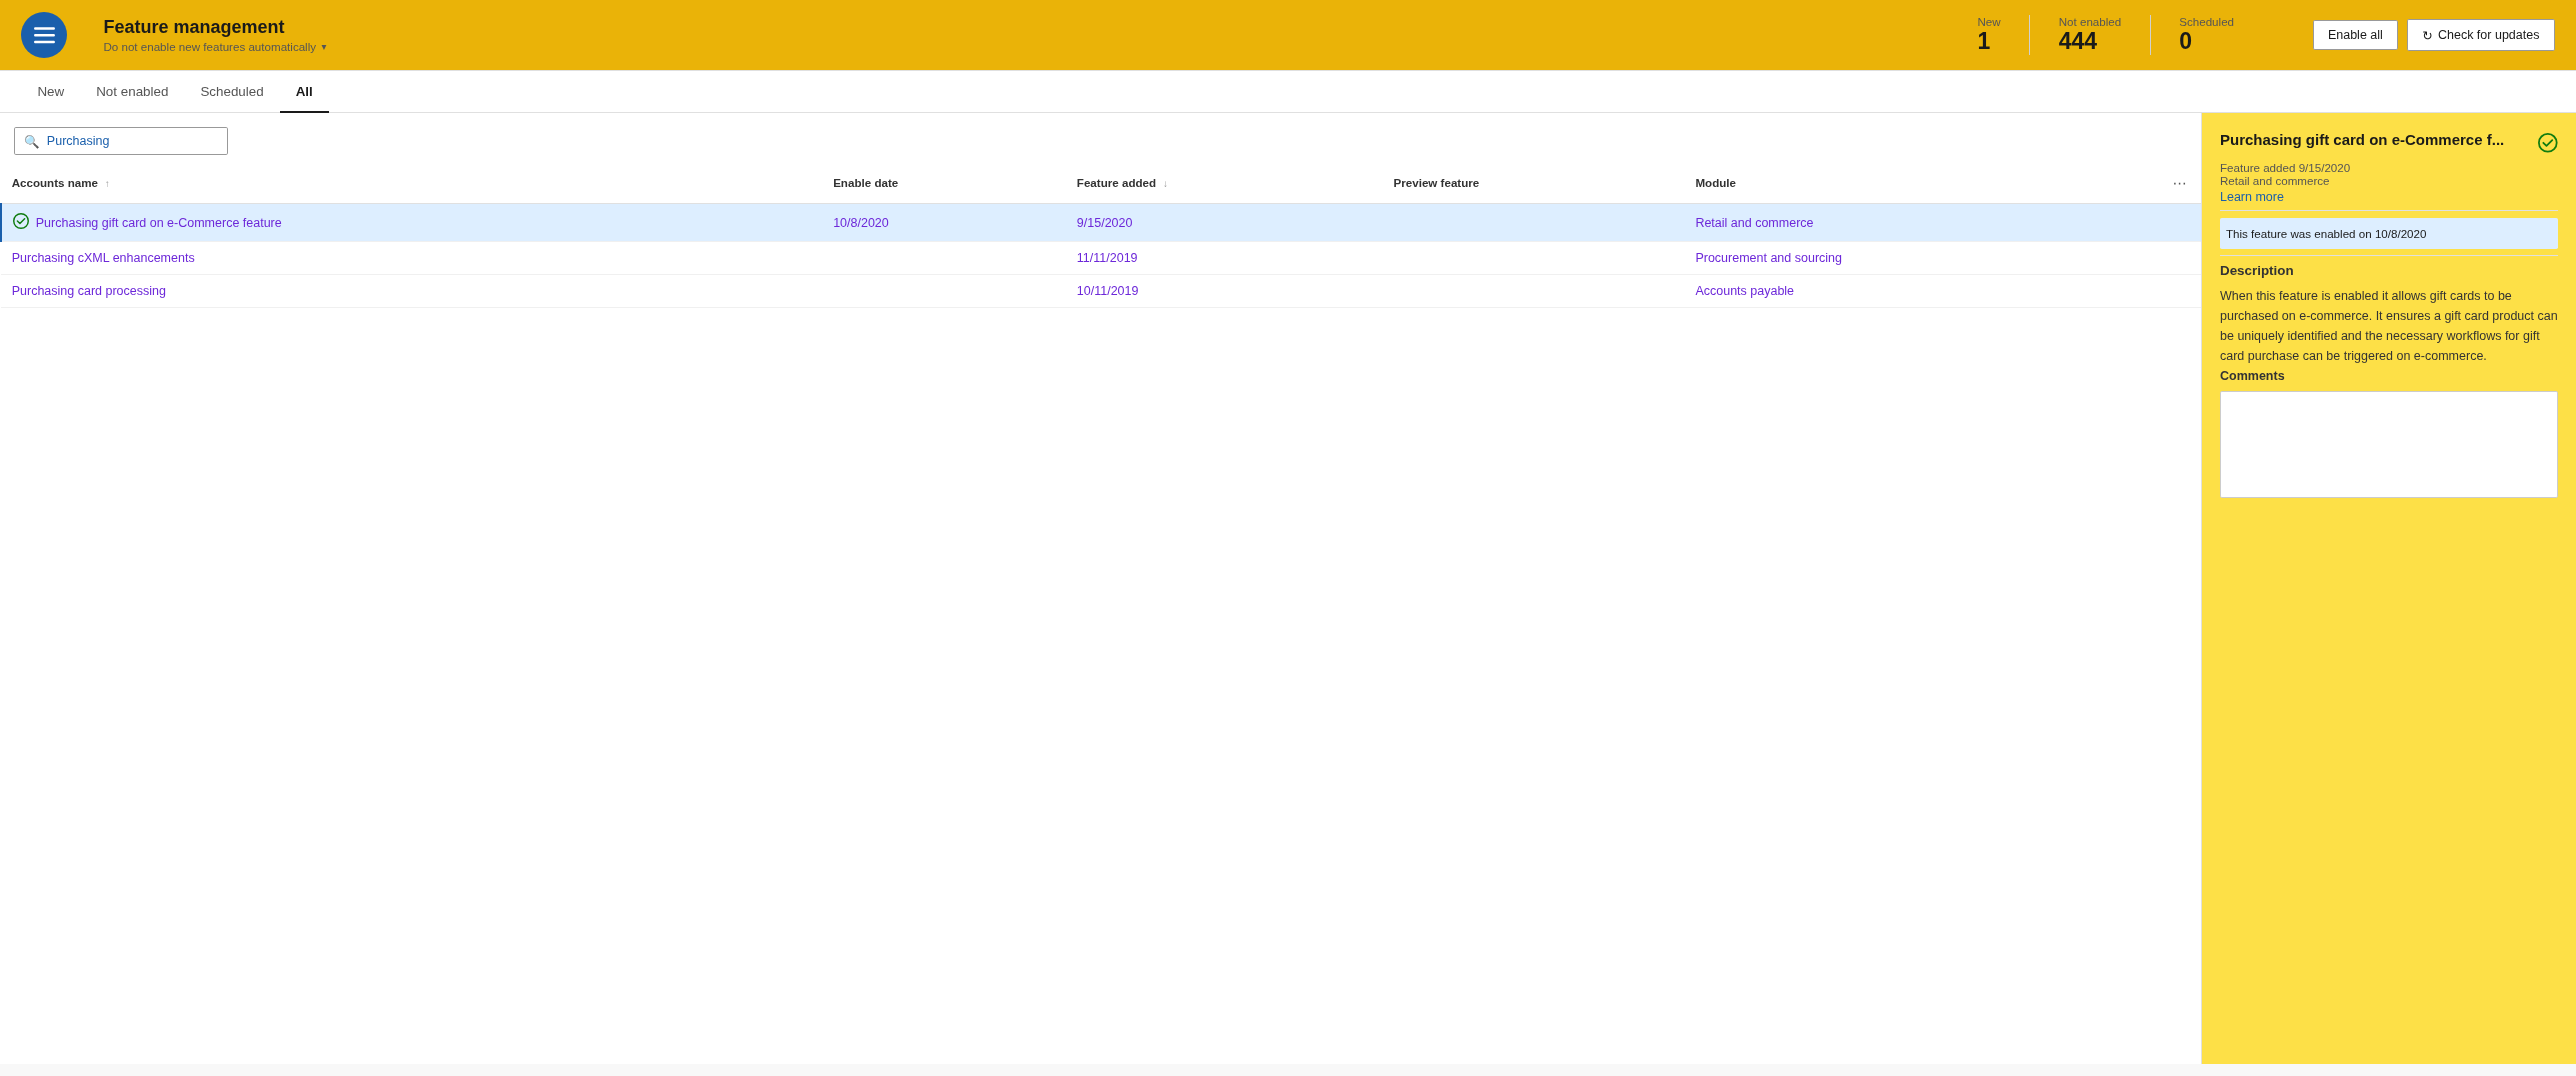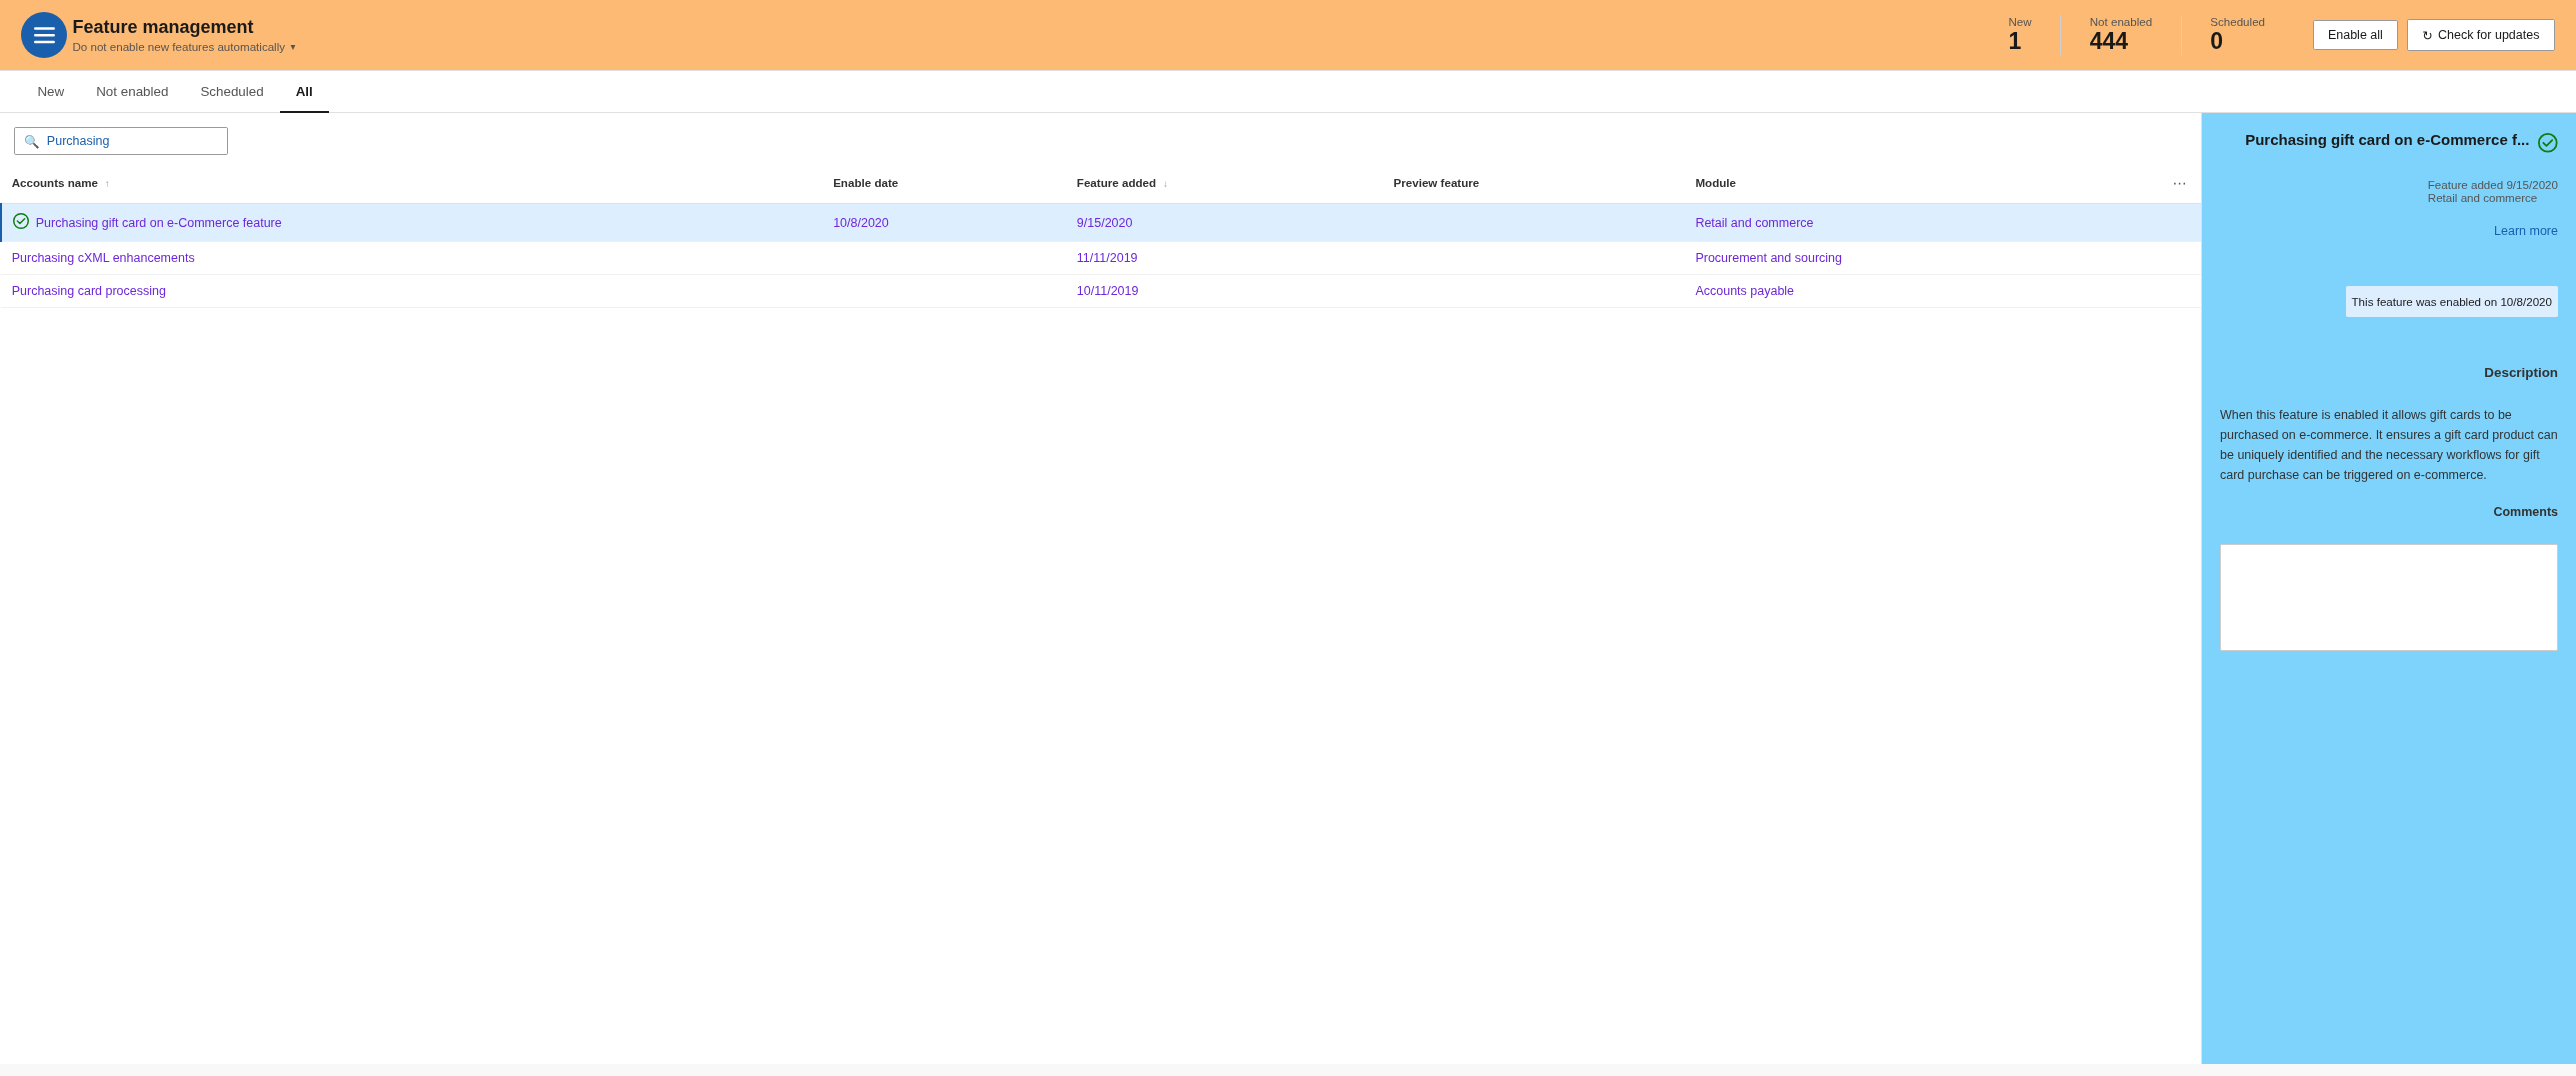--- a/index.html
+++ b/index.html
@@ -2,25 +2,25 @@
 <html style="font-size:14.2px"><head>
   <meta charset="utf-8">
   <style>
     * { box-sizing: border-box; margin: 0; padding: 0; }
     body { font-family: 'Segoe UI', Arial, sans-serif; font-size: 12.5px; color: #333; background: #f8f8f8; }
 
     
     .header {
       display: flex;
       align-items: center;
-      background: #fdba74;
+      background: #eab308;
       border-bottom: 0.9px solid #e0e0e0;
       padding: 0 21.4px;
       height: 71px;
-      gap: 5px;
+      gap: 36px;
     }
     .header-logo {
       width: 46px; height: 46px;
       background: #1a5fac;
       border-radius: 50%;
       display: flex; align-items: center; justify-content: center;
       flex-shrink: 0;
     }
     .header-logo svg { width: 25px; height: 25px; }
     .header-title-block { flex: 1; }
@@ -131,27 +131,26 @@
     .enabled-icon { color: #107c10; font-size: 14.2px; }
 
     .col-menu-btn {
       background: none; border: none; cursor: pointer; font-size: 14.2px; color: #555; padding: 3.6px;
     }
 
     
     .right-panel {
       width: 374px;
       flex-shrink: 0;
-      background: #7dd3fc;
+      background: #fde047;
       overflow-y: auto;
       padding: 18px 18px 18px 18px;
       display: flex;
       flex-direction: column;
-      gap: 20px;
-      align-items: flex-end;
+      gap: 3px;
     }
     .detail-header {
       display: flex; align-items: flex-start; justify-content: space-between;
       gap: 9px;
     }
     .detail-title {
       font-size: 15px;
       font-weight: 600;
       color: #1a1a1a;
       flex: 1;

